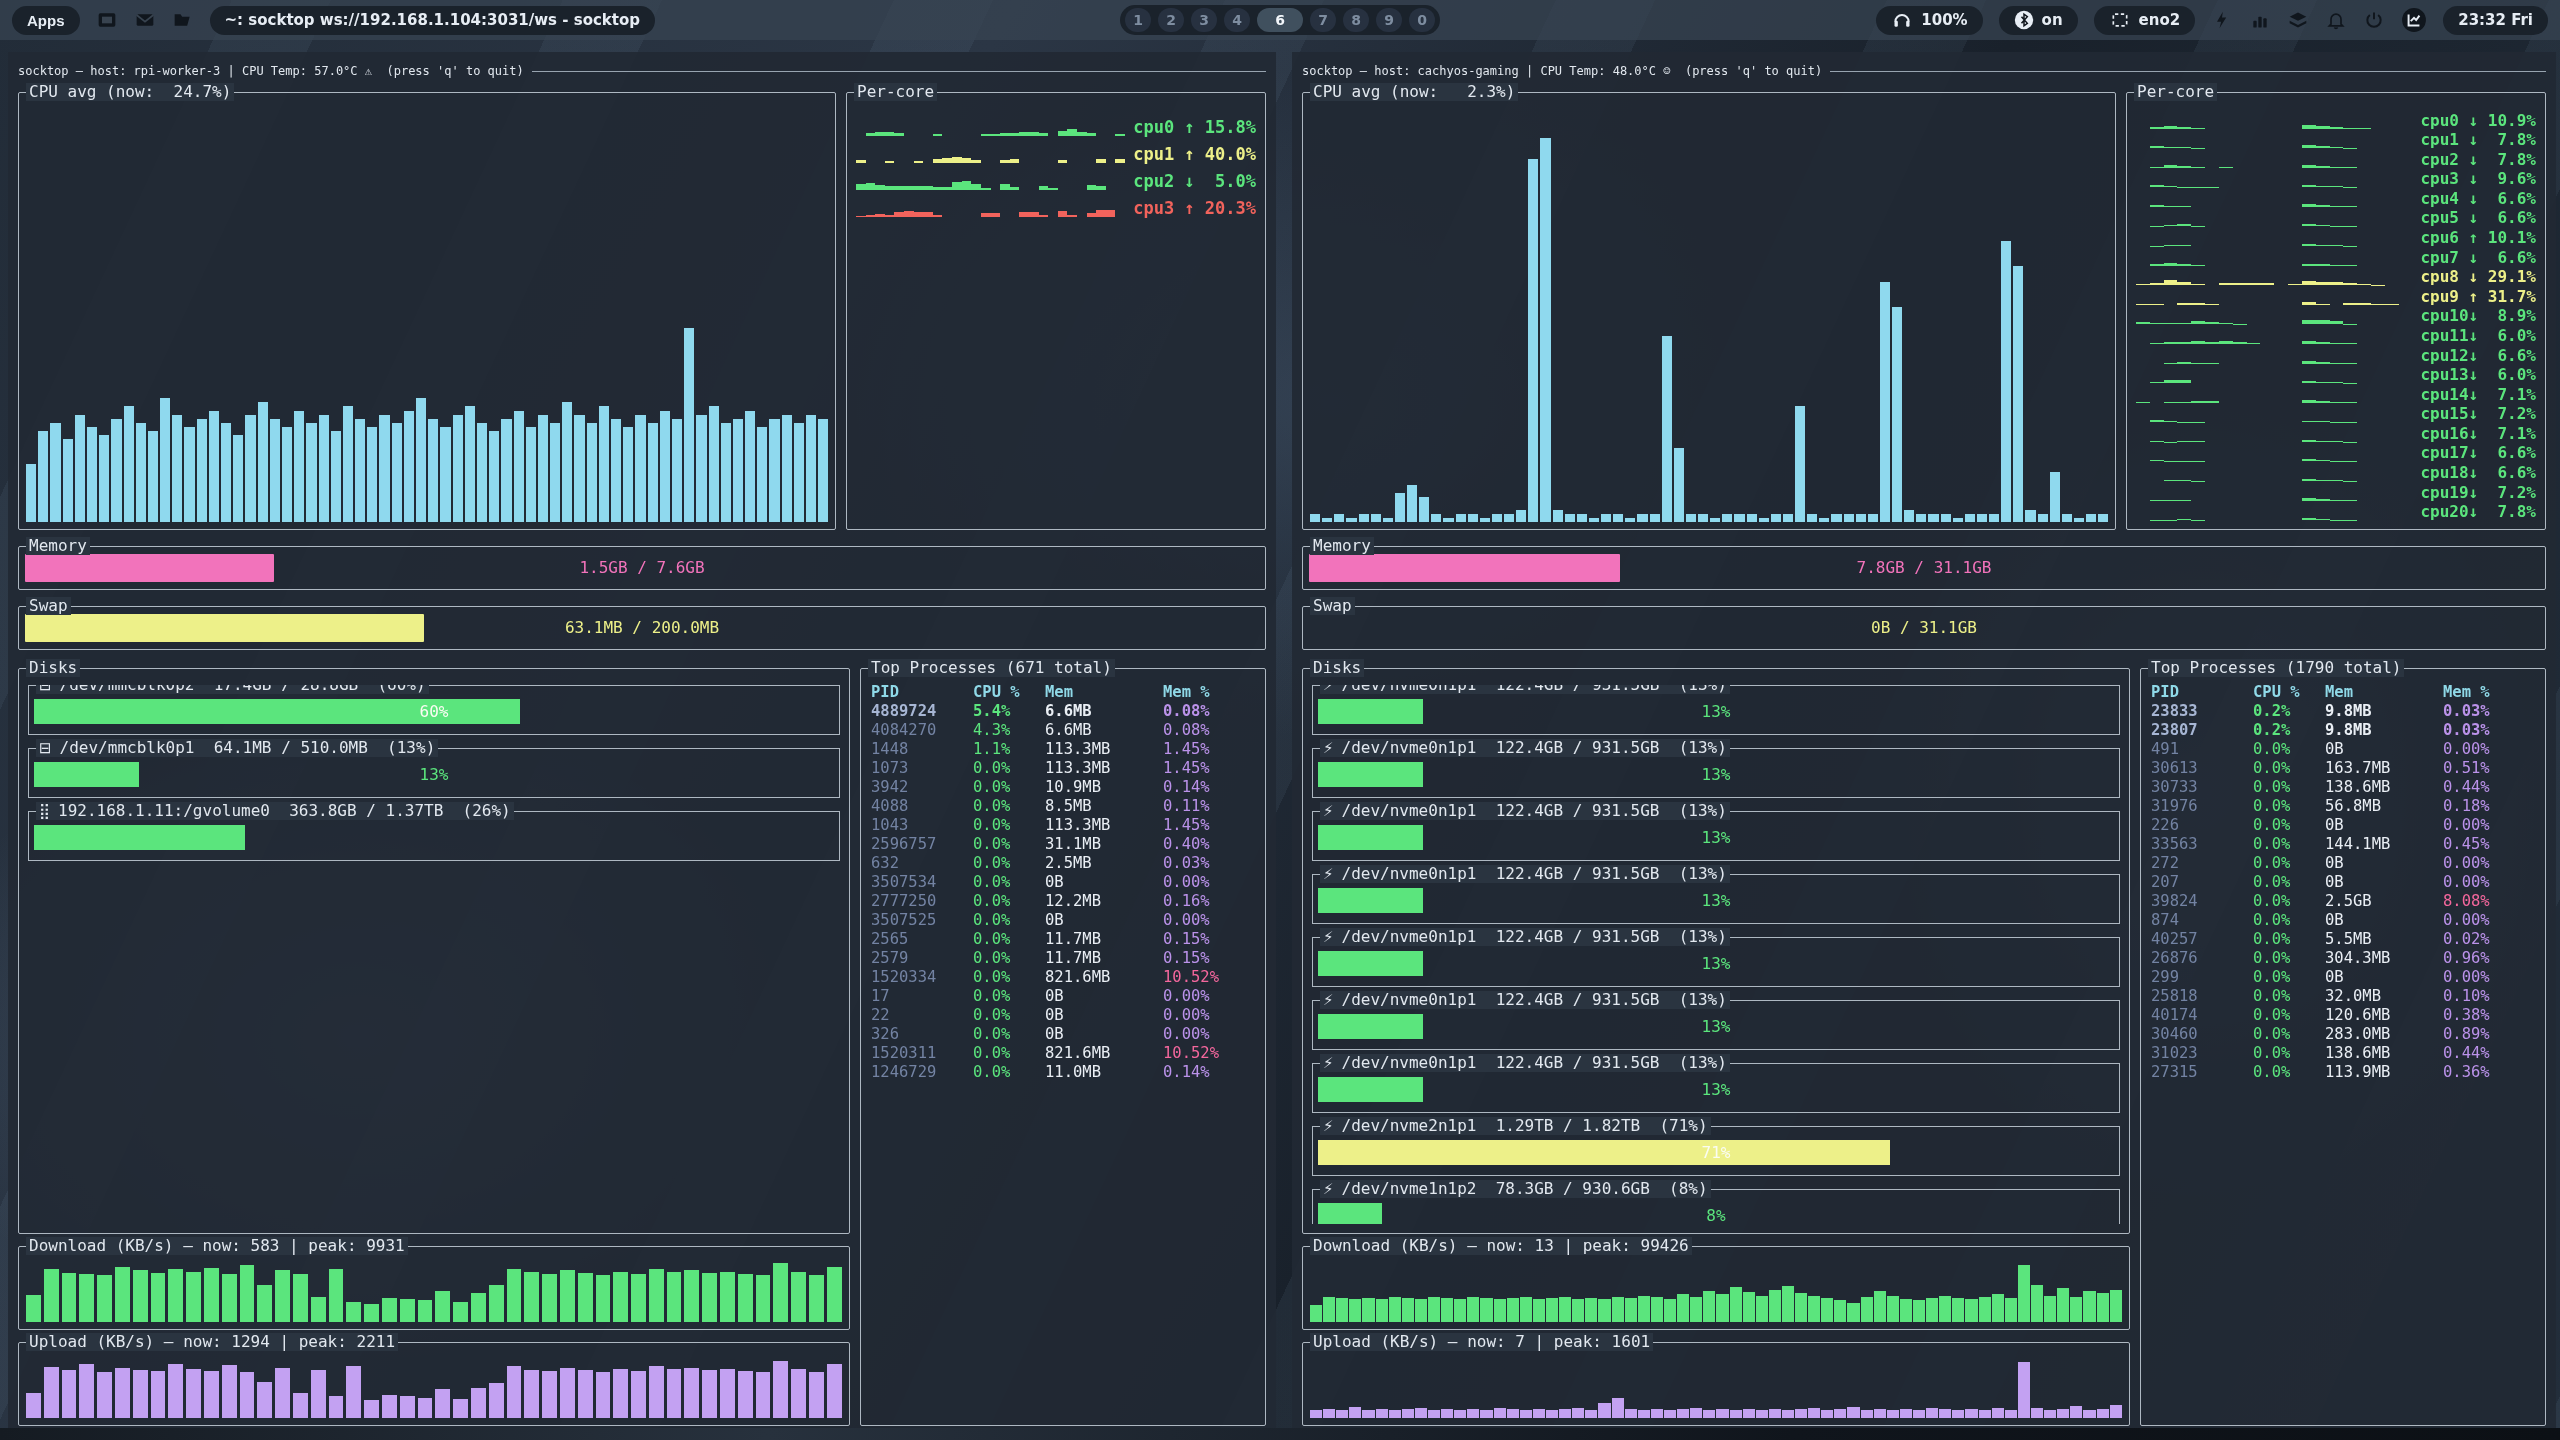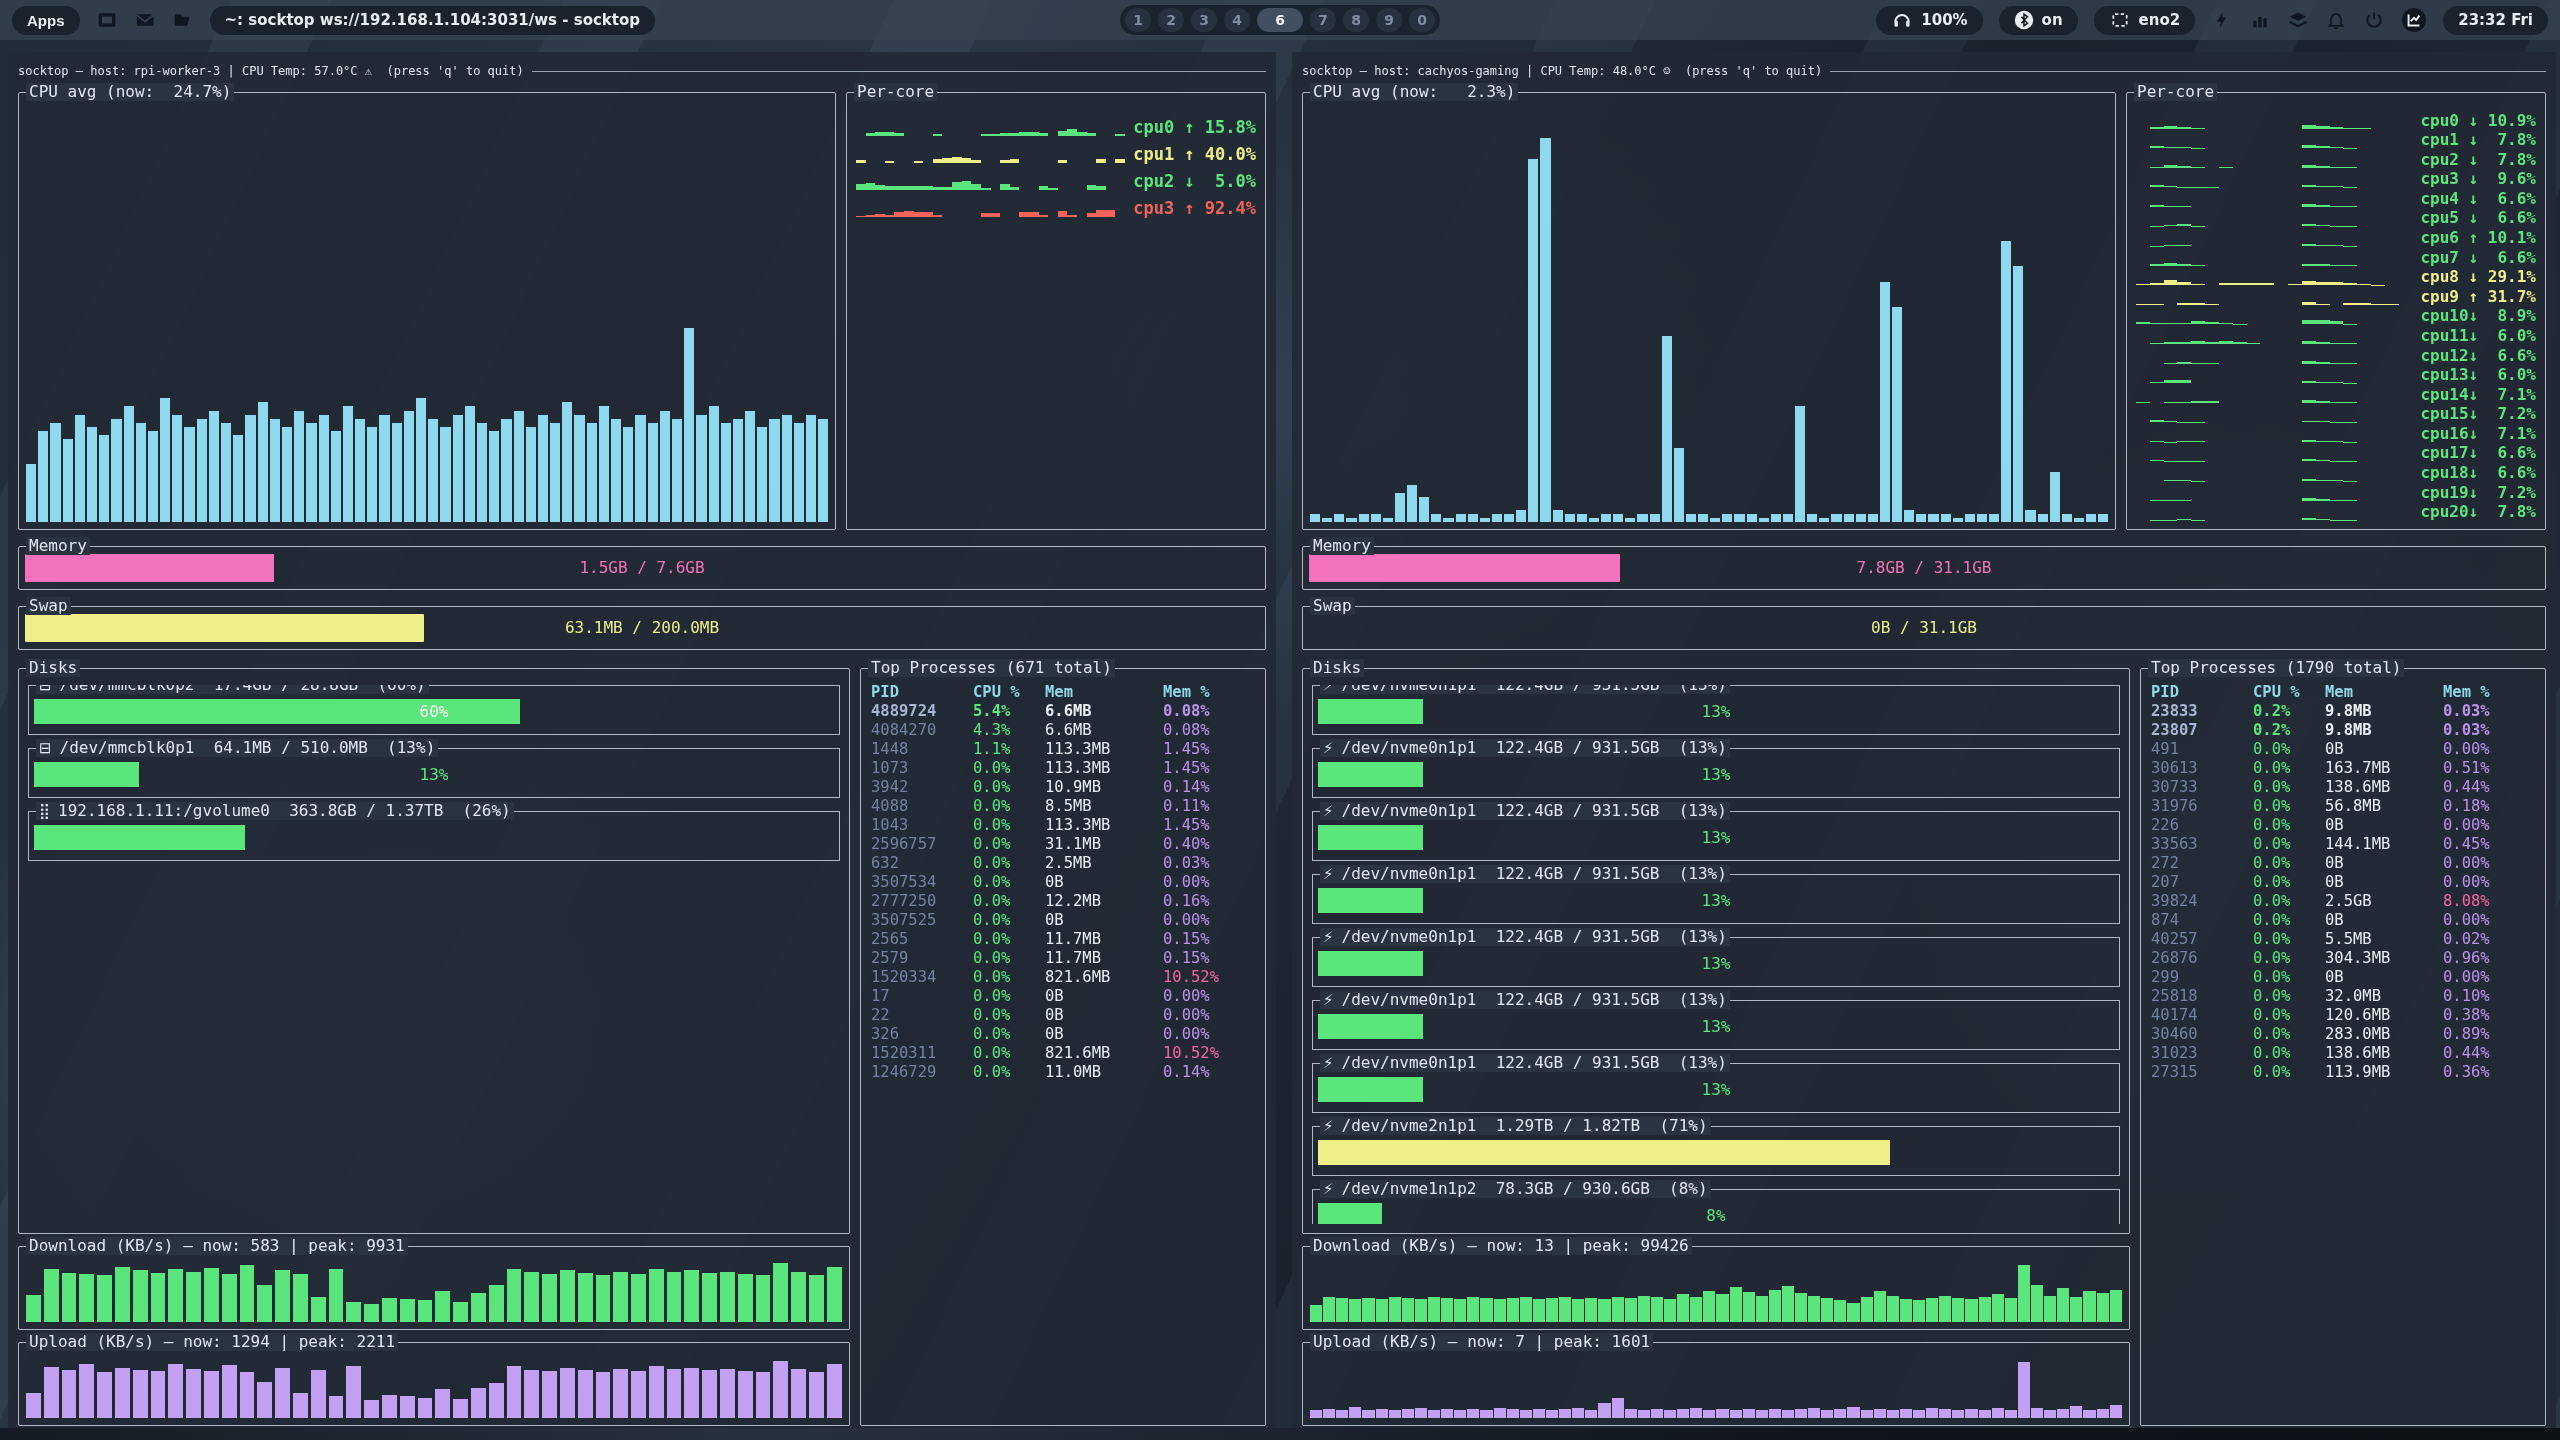--- a/index.html
+++ b/index.html
@@ -444,21 +444,21 @@
                 <div class="bar" style="height: 8%;"></div>
                 <div class="bar" style="height: 0%;"></div>
                 <div class="bar" style="height: 26%;"></div>
                 <div class="bar" style="height: 10%;"></div>
                 <div class="bar" style="height: 0%;"></div>
                 <div class="bar" style="height: 18%;"></div>
                 <div class="bar" style="height: 34%;"></div>
                 <div class="bar" style="height: 30%;"></div>
                 <div class="bar" style="height: 0%;"></div>
               </div>
-              <span class="core-label red">cpu3 ↑ 92.4%</span>
+              <span class="core-label red">cpu3 ↑ 20.3%</span>
             </div>
           </div>
       </div>
     </div>
     <div class="panel meter-panel">
       <span class="legend">Memory</span>
       <div class="meter-bar pink" style="width: 20%;"></div>
       <span class="meter-text pink">1.5GB / 7.6GB</span>
     </div>
     <div class="panel meter-panel">
@@ -1432,20 +1432,21 @@
 
               <div class="disk-entry">
                 <span class="legend disk-legend"><span class="disk-icon">⚡</span><span>/dev/nvme0n1p1  122.4GB / 931.5GB  (13%)</span></span>
                 <div class="disk-bar green" style="width: 13%;"></div>
                 <span class="disk-pct off-bar">13%</span>
               </div>
 
               <div class="disk-entry">
                 <span class="legend disk-legend"><span class="disk-icon">⚡</span><span>/dev/nvme2n1p1  1.29TB / 1.82TB  (71%)</span></span>
                 <div class="disk-bar yellow" style="width: 71%;"></div>
+                <span class="disk-pct on-bar">71%</span>
               </div>
 
               <div class="disk-entry">
                 <span class="legend disk-legend"><span class="disk-icon">⚡</span><span>/dev/nvme1n1p2  78.3GB / 930.6GB  (8%)</span></span>
                 <div class="disk-bar green" style="width: 8%;"></div>
                 <span class="disk-pct off-bar">8%</span>
               </div>
             </div>
         </div>
         <div class="panel net-panel">

